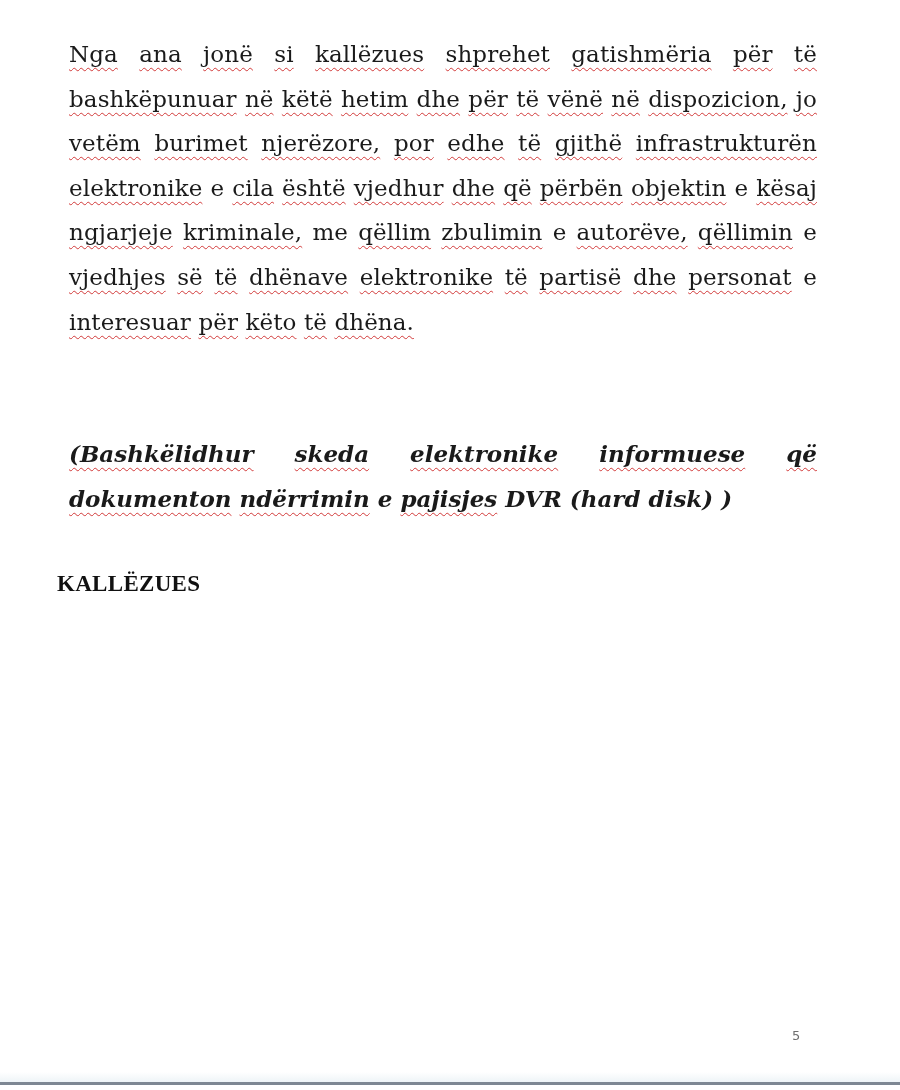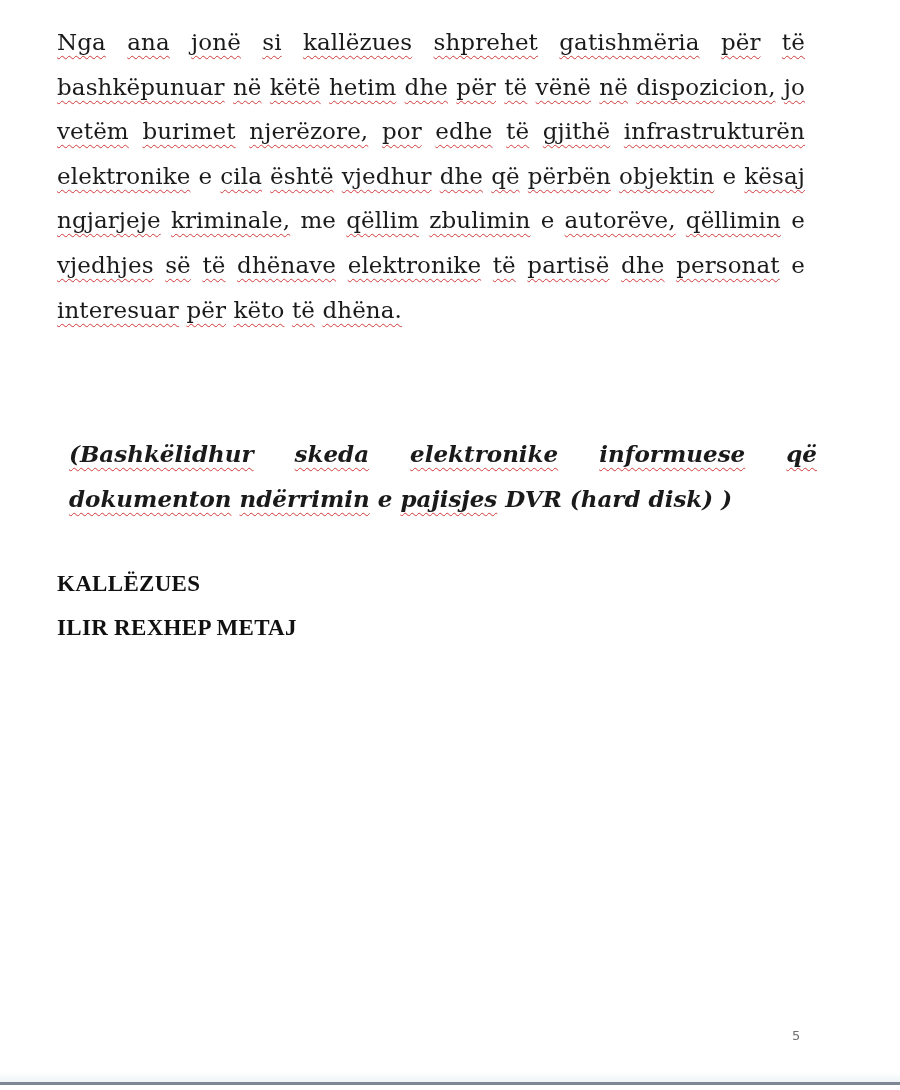--- a/index.html
+++ b/index.html
@@ -24,21 +24,21 @@
   }
   .body-text {
     position: absolute;
     left: 57px;
     top: 20px;
     width: 748px;
     font-size: 23px;
     line-height: 44.6px;
     text-align: justify;
     letter-spacing: 0.1px;
-    margin: 0;
+    margin: 12px;
   }
   .attachment-note {
     position: absolute;
     left: 57px;
     top: 420px;
     width: 748px;
     font-size: 23px;
     line-height: 44.6px;
     font-weight: bold;
     font-style: italic;
@@ -91,20 +91,19 @@
 <body>
 
 <div class="page">
 
   <p class="body-text" id="para"><span class="sp">Nga</span> <span class="sp">ana</span> <span class="sp">jonë</span> <span class="sp">si</span> <span class="sp">kallëzues</span> <span class="sp">shprehet</span> <span class="sp">gatishmëria</span> <span class="sp">për</span> <span class="sp">të</span> <span class="sp">bashkëpunuar</span> <span class="sp">në</span> <span class="sp">këtë</span> <span class="sp">hetim</span> <span class="sp">dhe</span> <span class="sp">për</span> <span class="sp">të</span> <span class="sp">vënë</span> <span class="sp">në</span> <span class="sp">dispozicion,</span> <span class="sp">jo</span> <span class="sp">vetëm</span> <span class="sp">burimet</span> <span class="sp">njerëzore,</span> <span class="sp">por</span> <span class="sp">edhe</span> <span class="sp">të</span> <span class="sp">gjithë</span> <span class="sp">infrastrukturën</span> <span class="sp">elektronike</span> <span>e</span> <span class="sp">cila</span> <span class="sp">është</span> <span class="sp">vjedhur</span> <span class="sp">dhe</span> <span class="sp">që</span> <span class="sp">përbën</span> <span class="sp">objektin</span> <span>e</span> <span class="sp">kësaj</span> <span class="sp">ngjarjeje</span> <span class="sp">kriminale,</span> <span>me</span> <span class="sp">qëllim</span> <span class="sp">zbulimin</span> <span>e</span> <span class="sp">autorëve,</span> <span class="sp">qëllimin</span> <span>e</span> <span class="sp">vjedhjes</span> <span class="sp">së</span> <span class="sp">të</span> <span class="sp">dhënave</span> <span class="sp">elektronike</span> <span class="sp">të</span> <span class="sp">partisë</span> <span class="sp">dhe</span> <span class="sp">personat</span> <span>e</span> <span class="sp">interesuar</span> <span class="sp">për</span> <span class="sp">këto</span> <span class="sp">të</span> <span class="sp">dhëna.</span></p>
 
   <p class="attachment-note" id="attach"><span class="sp">(Bashkëlidhur</span> <span class="sp">skeda</span> <span class="sp">elektronike</span> <span class="sp">informuese</span> <span class="sp">që</span> <span class="sp">dokumenton</span> <span class="sp">ndërrimin</span> <span>e</span> <span class="sp">pajisjes</span> <span>DVR</span> <span>(hard</span> <span>disk)</span> <span>)</span></p>
 
   <div class="signature">
     <div>KALLËZUES</div>
-    <div>ILIR REXHEP METAJ</div>
   </div>
 
   <div class="page-number">5</div>
 
   <div class="bottom-glow"></div>
   <div class="bottom-rule"></div>
 </div>
 
 </body></html>

